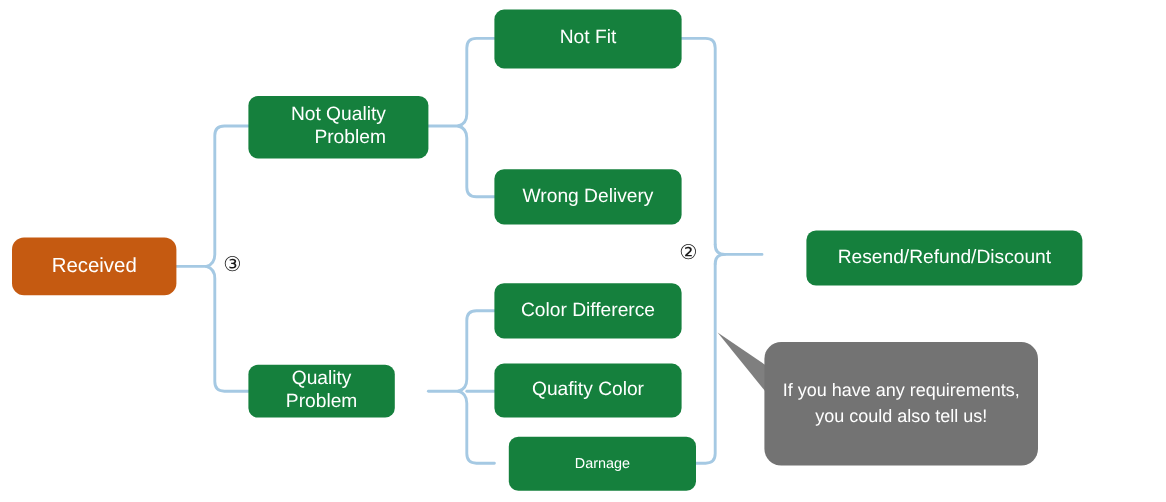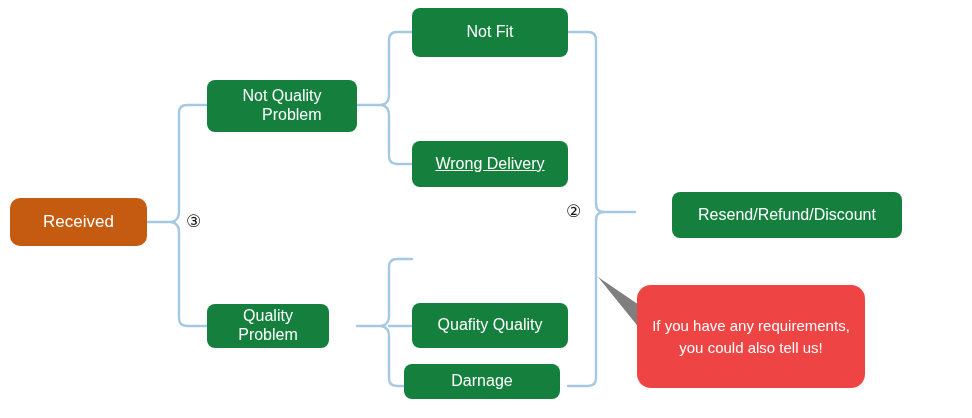--- a/index.html
+++ b/index.html
@@ -54,21 +54,21 @@
     position: absolute;
     color: #1a1a1a;
     font-family: "DejaVu Sans", sans-serif;
     font-size: 17px;
     line-height: 1;
     z-index: 4;
   }
   .callout {
     position: absolute;
     box-sizing: border-box;
-    background: #ef4444;
+    background: #737373;
     border-radius: 14px;
     display: flex;
     align-items: center;
     justify-content: center;
     text-align: center;
     color: #ffffff;
     line-height: 1.42;
     z-index: 3;
   }
   #callout-tail {
@@ -125,30 +125,33 @@
   </div>
 
   <div class="node gray" style="left:207px; top:304px; width:122px; height:44px; font-size:16px;">
     <span class="node-label">Quality Problem</span>
   </div>
 
   <div class="node gray" style="left:412px; top:8px; width:156px; height:49px; font-size:16px;">
     <span class="node-label">Not Fit</span>
   </div>
 
-  <div class="node gray" style="left:412px; top:141px; width:156px; height:46px; font-size:16px;text-decoration:underline;">
+  <div class="node gray" style="left:412px; top:141px; width:156px; height:46px; font-size:16px;">
     <span class="node-label">Wrong Delivery</span>
   </div>
 
+  <div class="node gray" style="left:412px; top:236px; width:156px; height:46px; font-size:16px;">
+    <span class="node-label">Color Differerce</span>
+  </div>
 
   <div class="node gray" style="left:412px; top:303px; width:156px; height:45px; font-size:16px;">
-    <span class="node-label">Quafity Quality</span>
+    <span class="node-label">Quafity Color</span>
   </div>
 
-  <div class="node gray" style="left:404px; top:364px; width:156px; height:35px; font-size:16px;">
+  <div class="node gray" style="left:424px; top:364px; width:156px; height:45px; font-size:12px;">
     <span class="node-label">Darnage</span>
   </div>
 
   <div class="node gray" style="left:635px; top:192px; width:230px; height:46px; font-size:16px;margin-left:37px;">
     <span class="node-label">Resend/Refund/Discount</span>
   </div>
 
   <div class="callout" style="left:637px; top:285px; width:228px; height:103px; font-size:15px;">
     <span class="node-label">If you have any requirements, you could also tell us!</span>
   </div>

